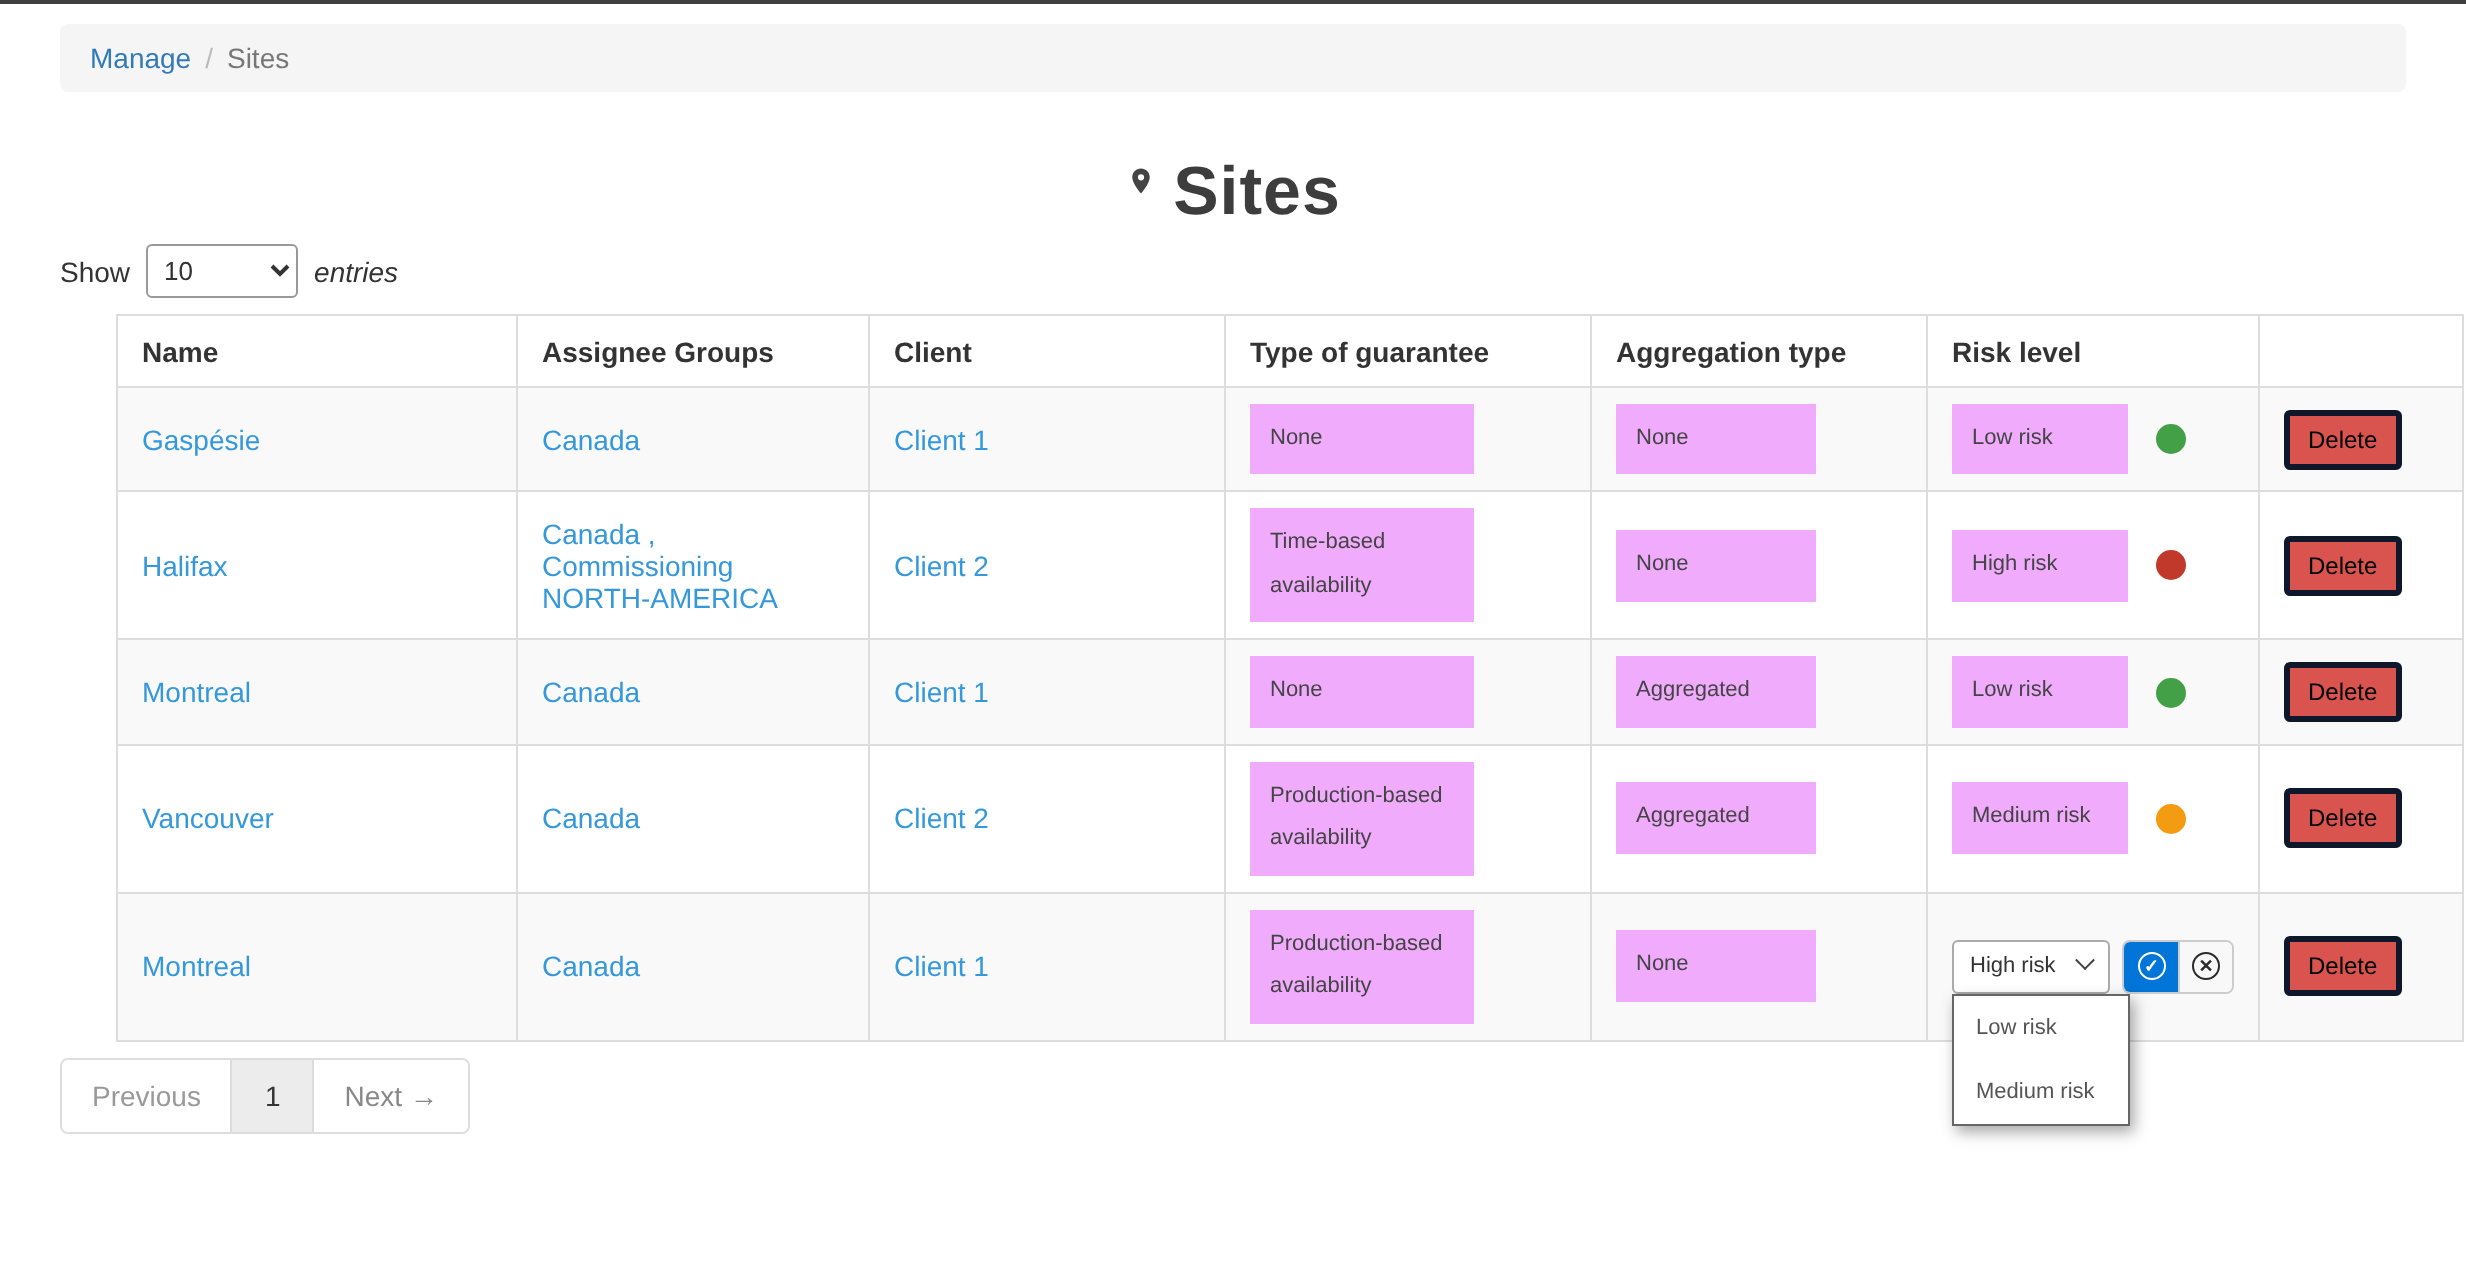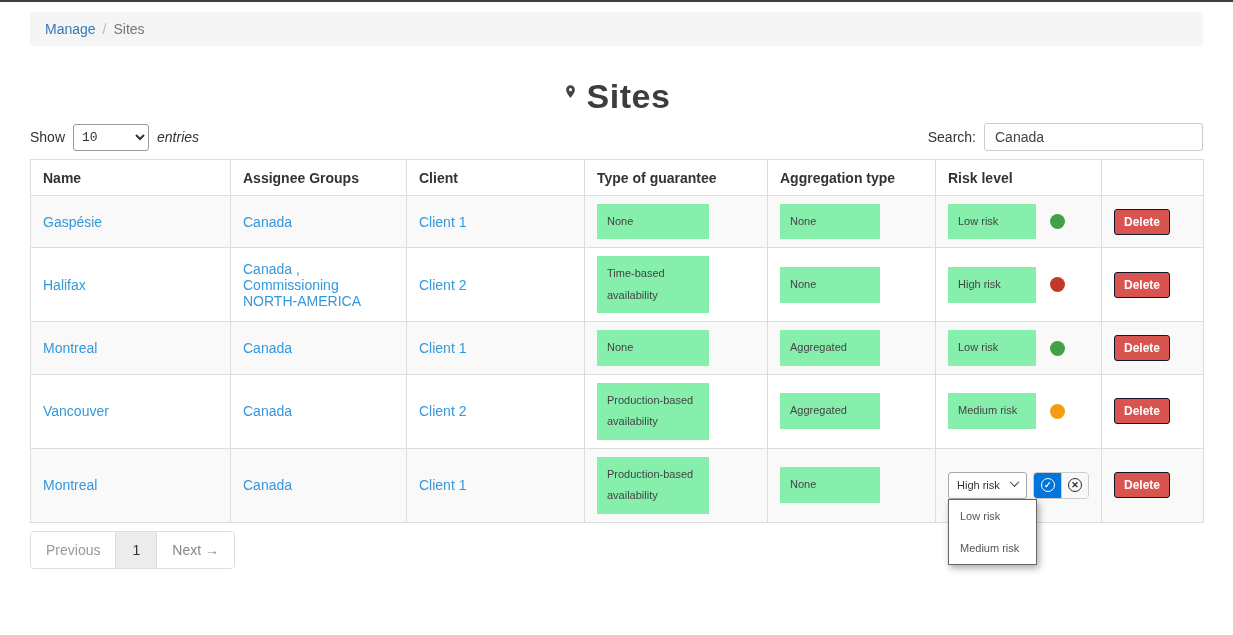--- a/index.html
+++ b/index.html
@@ -33,51 +33,51 @@
   }
   .add-btn .plus { font-weight:bold; margin-right:6px; font-size:15px; }
 
   
   .controls { display:flex; justify-content:space-between; align-items:center; }
   .show-group, .search-group { display:flex; align-items:center; }
   .show-group label { margin-right:8px; }
   .page-size {
     width:76px; height:27px; border:1px solid #999; border-radius:3px;
     font-size:13px; padding:2px 4px; color:#333; background:#fff;
-    font-family:Liberation Mono, monospace;
+    font-family:Liberation Sans, sans-serif;
   }
   .show-group .after { margin-left:8px;font-style:italic; }
   .search-group label { margin-right:8px; }
   .search-input {
     width:219px; height:28px; border:1px solid #ccc; border-radius:3px;
     padding:4px 10px; font-size:14px; color:#444;
     font-family:"Liberation Sans", sans-serif;
   }
 
   
-  table.sites { width:100%; border-collapse:collapse; table-layout:fixed; margin-top:8px; }
+  table.sites { width:100%; border-collapse:collapse; table-layout:fixed; margin-top:8px;margin-left:28px; }
   .sites th, .sites td { border:1px solid #ddd; padding:8px 12px; text-align:left; vertical-align:middle; }
   .sites th { font-weight:bold; color:#333; height:36px; background:#fff; font-size:14px; }
   tr.odd td { background:#f9f9f9; }
   tr.h44 td { height:44px; }
   tr.h62 td { height:62px; }
   tr.h64 td { height:64px; }
   .cell-link { color:#3498db; text-decoration:none; cursor:pointer; }
   .gbox {
-    background:#86efac; font-size:11px; color:#444; padding:7px 10px;
+    background:#f0abfc; font-size:11px; color:#444; padding:7px 10px;
     display:inline-block; line-height:1.95; vertical-align:middle;
   }
   .w-g { width:112px; }
   .w-a { width:100px; }
   .w-r { width:88px; }
   .risk-cell { display:flex; align-items:center; gap:14px; }
   .dot { width:15px; height:15px; border-radius:50%; flex:0 0 auto; }
   .delete-btn {
-    background:#d9534f; border:1px solid #0f172a; color:#ffffff; font-size:12px;
-    font-weight:bold; padding:5px 9px; border-radius:3px; cursor:pointer;
+    background:#d9534f; border:3px solid #0f172a; color:#000000; font-size:12px;
+    font-weight:normal; padding:5px 9px; border-radius:3px; cursor:pointer;
     font-family:"Liberation Sans", sans-serif;
   }
 
   
   .editor-wrap { position:relative; display:flex; align-items:center; gap:6px; }
   .risk-select {
     width:89px; height:27px; border:1px solid #aaa; border-radius:3px; background:#fff;
     display:flex; align-items:center; justify-content:space-between; padding:0 8px;
     font-size:11px; color:#333; cursor:pointer;
   }
@@ -132,24 +132,20 @@
     </span><h1 class="page-title">Sites</h1>
   </div>
 
   <div class="controls">
     <div class="show-group">
       <label>Show</label>
       <select class="page-size">
         <option>10</option>
       </select>
       <span class="after">entries</span>
-    </div>
-    <div class="search-group">
-      <label>Search:</label>
-      <input class="search-input" value="Canada" style="">
     </div>
   </div>
 
   <table class="sites">
     <colgroup>
       <col style="width:200px">
         <col style="width:176px">
         <col style="width:178px">
       <col style="width:183px">
         <col style="width:168px">

